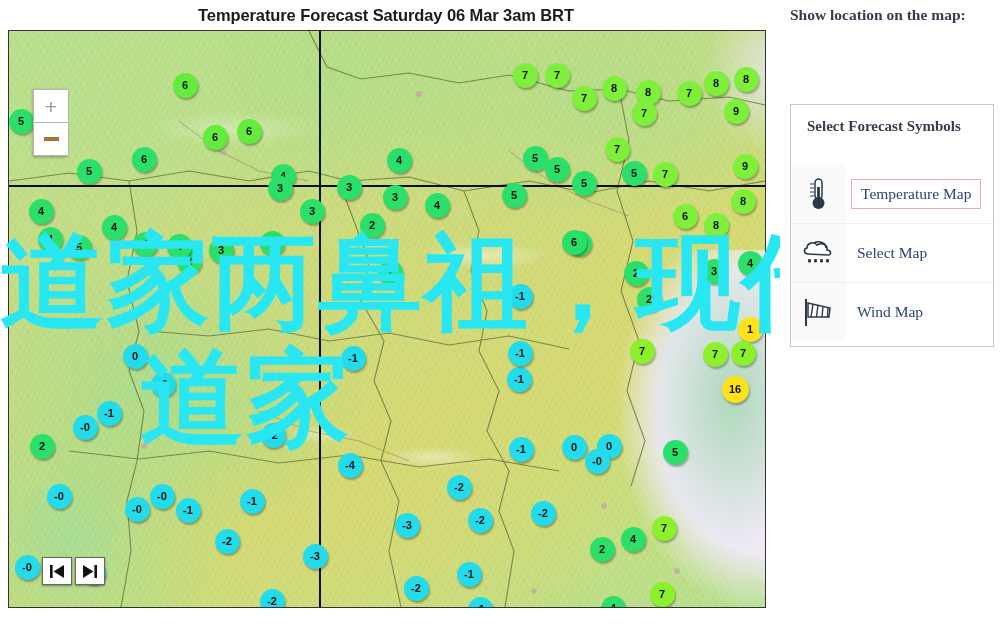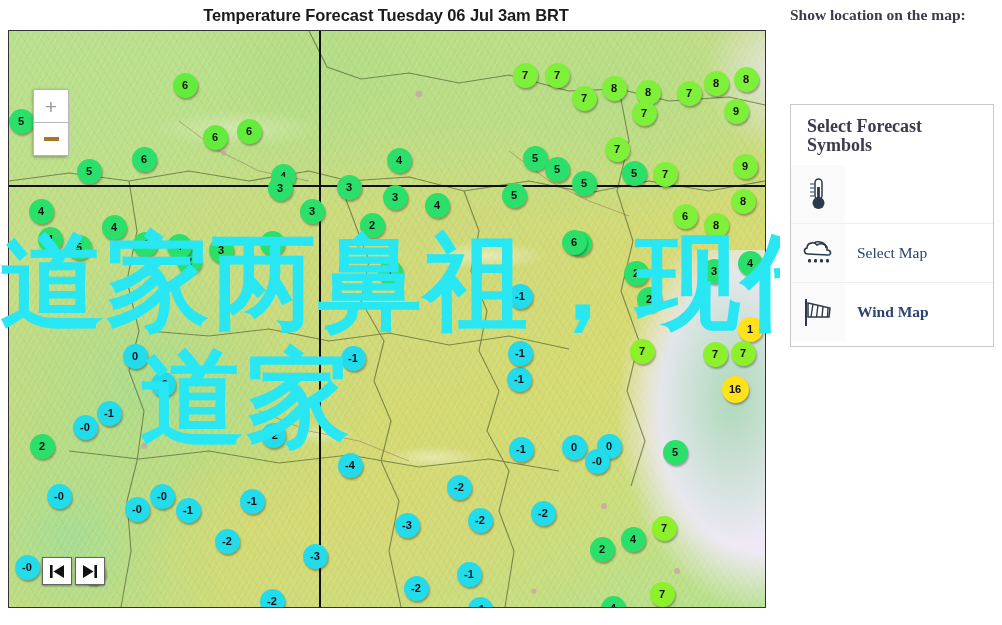--- a/index.html
+++ b/index.html
@@ -142,49 +142,49 @@
     font-size:15px;color:#333;
   }
   .loc-input::placeholder{color:#b0b0b8;}
   .symbol-box{
     position:absolute;left:10px;top:104px;width:204px;height:243px;
     border:1px solid #c9c9c9;background:#fff;box-sizing:border-box;
   }
   .symbol-title{
     position:absolute;left:16px;top:12px;width:172px;
     font-family:"Liberation Serif", serif;font-weight:bold;
-    font-size:18px;color:#3b3b4d;line-height:19px;
+    font-size:15px;color:#3b3b4d;line-height:19px;
   }
   .sym-list{position:absolute;left:0;top:60px;width:202px;}
   .sym-row{
     display:flex;align-items:center;height:58px;cursor:pointer;
     border-bottom:1px solid #eee;
   }
-  .sym-row:last-child{border-bottom:none;font-weight:bold;}
+  .sym-row:last-child{border-bottom:none;}
   .sym-icon{
     width:54px;height:58px;display:flex;align-items:center;justify-content:center;
     background:#fafafa;flex:0 0 54px;
   }
   .sym-label{
     font-family:"Liberation Serif", serif;
     font-size:15.5px;color:#2d4470;padding-left:12px;
   }
   .sym-row.active .sym-label{
     border:1px solid #f3a9a9;background:#fff;
     padding:5px 9px;margin-left:6px;
   }
 </style>
 </head>
 <body>
 
 <div id="root">
 
   <div class="map-panel">
 
-    <div class="map-title">Temperature Forecast Tuesday 06 Jul 3am BRT</div>
+    <div class="map-title">Temperature Forecast Saturday 06 Mar 3am BRT</div>
 
     <div class="map-frame">
       <div class="terrain t1"></div>
       <div class="terrain t2"></div>
       <div class="terrain t3"></div>
       <div class="ocean"></div>
       <div class="ocean2"></div>
       <div class="coast"></div>
 
       <svg class="borders" viewBox="0 0 756 576" preserveAspectRatio="none">
@@ -360,20 +360,21 @@
                 <circle cx="13.5" cy="26" r="6" fill="#2b3a4a"></circle>
                 <rect x="12.1" y="10" width="2.8" height="14" fill="#2b3a4a"></rect>
                 <g stroke="#2b3a4a" stroke-width="1">
                   <line x1="5" y1="7" x2="9" y2="7"></line>
                   <line x1="5" y1="11" x2="9" y2="11"></line>
                   <line x1="5" y1="15" x2="9" y2="15"></line>
                   <line x1="5" y1="19" x2="9" y2="19"></line>
                 </g>
               </svg>
             </div>
+            <div class="sym-label">Temperature Map</div>
           </div>
           <div class="sym-row">
             <div class="sym-icon">
               <svg width="34" height="28" viewBox="0 0 34 28">
                 <path d="M7 15 C3 15 2 10 6 9 C6 4 13 2 16 6 C21 3 27 6 26 11 C30 11 31 16 27 16 Z" fill="#fff" stroke="#2b3a4a" stroke-width="1.6"></path>
                 <path d="M13 4 C18 1 25 4 25 9" fill="none" stroke="#2b3a4a" stroke-width="1.6"></path>
                 <g fill="#2b3a4a">
                   <rect x="7" y="20" width="3" height="3.4" rx="1.2"></rect>
                   <rect x="13" y="20" width="3" height="3.4" rx="1.2"></rect>
                   <rect x="19" y="20" width="3" height="3.4" rx="1.2"></rect>

